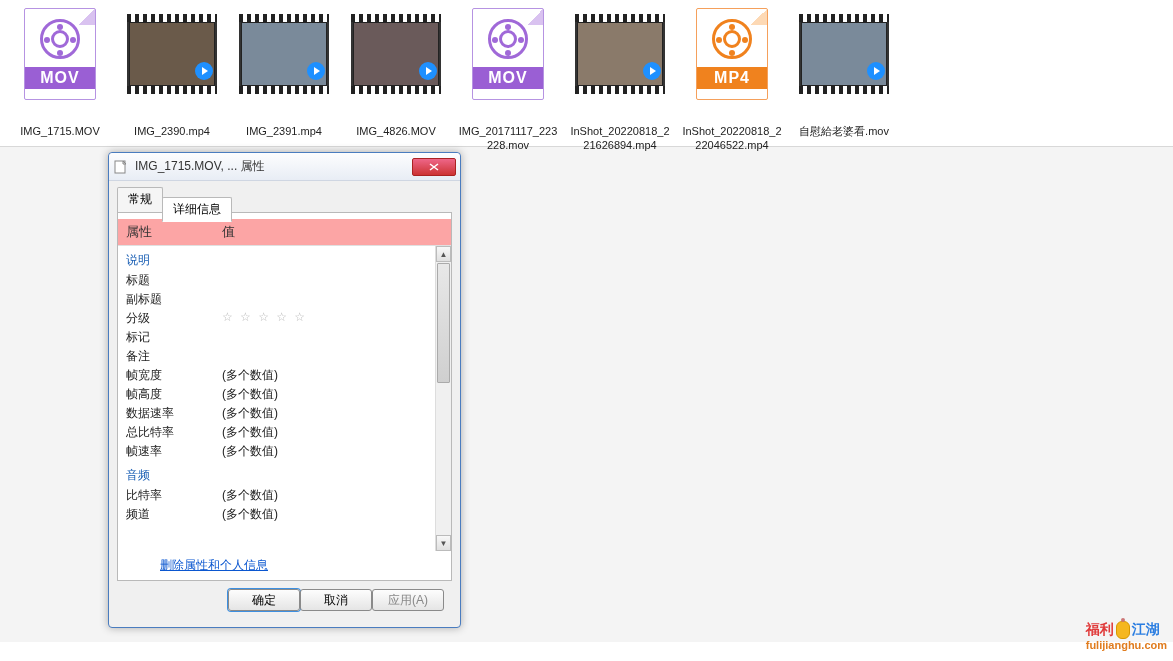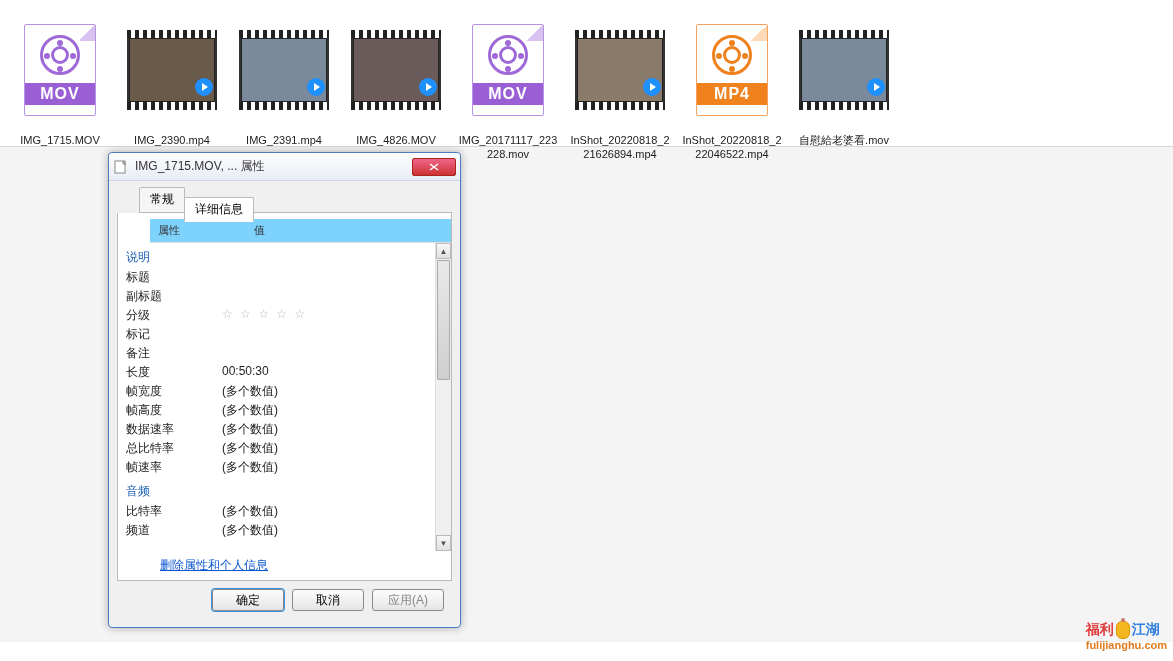--- a/index.html
+++ b/index.html
@@ -1,28 +1,28 @@
 <!DOCTYPE html>
 <html><head>
 <meta charset="utf-8">
 <style>
 * { box-sizing: border-box; margin: 0; padding: 0; }
 body { font-family: "Microsoft YaHei", Tahoma, Arial, sans-serif; font-size: 12px; background: #fff; width: 1173px; height: 661px; position: relative; overflow: hidden; }
 
 
-.file-grid { display: flex; flex-wrap: wrap; padding: 20px 4px; gap: 0; }
+.file-grid { display: flex; flex-wrap: wrap; padding: 4px 4px; gap: 0; }
 .file-item { width: 112px; display: flex; flex-direction: column; align-items: center; padding: 2px; margin: 0 0 6px 0; }
 .thumb-box { width: 96px; height: 96px; display: flex; align-items: center; justify-content: center; position: relative; }
 .thumb-img { width: 90px; height: 68px; background: #888; border: 2px solid #333; position: relative; box-shadow: 0 0 0 1px #222 inset; }
 .thumb-img::before, .thumb-img::after { content: ""; position: absolute; left: -2px; right: -2px; height: 8px; background: repeating-linear-gradient(90deg, #222 0 4px, #fff 4px 8px); }
 .thumb-img::before { top: -8px; }
 .thumb-img::after { bottom: -8px; }
 .play-badge { position: absolute; right: 2px; bottom: 6px; width: 18px; height: 18px; border-radius: 50%; background: #1e90ff; display: flex; align-items: center; justify-content: center; }
 .play-badge::before { content: ""; border-left: 6px solid #fff; border-top: 4px solid transparent; border-bottom: 4px solid transparent; margin-left: 2px; }
-.file-label { text-align: center; font-size: 11px; color: #222; margin-top: 15px; line-height: 14px; word-break: break-all; max-width: 100px; }
+.file-label { text-align: center; font-size: 11px; color: #222; margin-top: 22px; line-height: 14px; word-break: break-all; max-width: 100px; }
 
 
 .doc-icon { width: 72px; height: 92px; border: 1px solid #b693e2; border-radius: 2px; background: #fff; display: flex; flex-direction: column; align-items: center; justify-content: flex-start; position: relative; }
 .doc-icon.orange { border-color: #f5a05b; }
 .doc-icon .reel { width: 40px; height: 40px; border: 3px solid #a069d8; border-radius: 50%; margin-top: 10px; position: relative; }
 .doc-icon.orange .reel { border-color: #f0821e; }
 .doc-icon .reel::before { content: ""; position: absolute; inset: 8px; border: 3px solid currentColor; border-radius: 50%; color: #a069d8; }
 .doc-icon.orange .reel::before { color: #f0821e; }
 .doc-icon .reel::after { content: ""; position: absolute; width: 6px; height: 6px; background: #a069d8; border-radius: 50%; top: 2px; left: 50%; transform: translateX(-50%); box-shadow: 0 26px 0 #a069d8, -13px 13px 0 #a069d8, 13px 13px 0 #a069d8; }
 .doc-icon.orange .reel::after { background: #f0821e; box-shadow: 0 26px 0 #f0821e, -13px 13px 0 #f0821e, 13px 13px 0 #f0821e; }
@@ -32,40 +32,40 @@
 .doc-icon .corner { position: absolute; top: 0; right: 0; width: 16px; height: 16px; background: linear-gradient(135deg, transparent 50%, #d9c2f0 50%); }
 .doc-icon.orange .corner { background: linear-gradient(135deg, transparent 50%, #fdd9b5 50%); }
 
 
 .dialog { position: absolute; left: 108px; top: 152px; width: 353px; height: 476px; background: #f0f0f0; border: 1px solid #4a7cbf; border-radius: 4px; box-shadow: 0 0 8px rgba(0,0,0,0.3); display: flex; flex-direction: column; }
 .titlebar { height: 28px; background: linear-gradient(#fdfdfe, #e8edf5); border-bottom: 1px solid #cfd6e2; display: flex; align-items: center; padding: 0 4px; border-radius: 4px 4px 0 0; }
 .titlebar .ticon { width: 16px; height: 16px; margin-right: 6px; display: inline-flex; align-items: center; justify-content: center; }
 .titlebar .title-text { flex: 1; font-size: 12px; color: #333; }
 .close-btn { width: 44px; height: 18px; background: linear-gradient(#e68, #c33); border: 1px solid #a22; border-radius: 2px; color: #fff; display: flex; align-items: center; justify-content: center; font-size: 11px; cursor: pointer; }
 .dialog-body { flex: 1; padding: 6px 8px 8px 8px; display: flex; flex-direction: column; }
-.tabs { display: flex; border-bottom: 1px solid #b9b9b9; margin-left: 22px; }
+.tabs { display: flex; border-bottom: 1px solid #b9b9b9; }
 .tab { padding: 3px 10px; border: 1px solid #b9b9b9; border-bottom: none; background: #f5f5f5; margin-right: -1px; font-size: 12px; cursor: pointer; border-radius: 2px 2px 0 0; }
 .tab.active { background: #fff; position: relative; top: 10px; border-bottom: 1px solid #fff; }
 .panel { flex: 1; background: #fff; border: 1px solid #b9b9b9; border-top: none; padding: 6px 0 0 0; display: flex; flex-direction: column; }
-.cols-header { display: flex; border-bottom: 1px solid #e0e0e0; padding: 4px 8px; font-size: 11px; color: #333; background: #7dd3fc; margin-left: 32px; }
+.cols-header { display: flex; border-bottom: 1px solid #e0e0e0; padding: 4px 8px; font-size: 13px; color: #333; background: #fca5a5; }
 .cols-header .col1 { width: 96px; }
 .cols-header .col2 { flex: 1; }
 .prop-scroll { flex: 1; overflow: hidden; position: relative; }
 .prop-list { position: absolute; inset: 0 16px 0 0; overflow: hidden; padding: 0 0 0 8px; }
 .scrollbar { position: absolute; right: 0; top: 0; bottom: 0; width: 16px; background: #f0f0f0; border-left: 1px solid #ddd; }
 .scroll-btn { height: 16px; background: linear-gradient(#f8f8f8,#e0e0e0); border: 1px solid #bbb; display: flex; align-items: center; justify-content: center; font-size: 8px; color: #555; cursor: pointer; }
 .scroll-thumb { position: absolute; left: 1px; right: 1px; top: 17px; height: 120px; background: linear-gradient(#e8e8e8,#cfcfcf); border: 1px solid #aaa; border-radius: 1px; cursor: pointer; }
 .group-head { color: #1a5fb4; font-size: 12px; padding: 6px 0 2px 0; }
 .prop-row { display: flex; font-size: 12px; color: #222; padding: 1px 0; }
 .prop-row .pname { width: 96px; }
 .prop-row .pval { flex: 1; }
 .stars { color: #bbb; letter-spacing: 2px; }
 .link-row { padding: 6px 8px; }
 .link-row a { color: #0b57d0; text-decoration: underline; font-size: 12px; cursor: pointer; margin-left: 34px; }
-.dlg-buttons { display: flex; justify-content: flex-end; gap: 8px; padding: 8px; }
+.dlg-buttons { display: flex; justify-content: flex-end; padding: 8px; }
 .dlg-buttons button { min-width: 72px; height: 22px; background: linear-gradient(#fdfdfd,#e5e5e5); border: 1px solid #8a8a8a; border-radius: 3px; font-size: 12px; cursor: pointer; }
 .dlg-buttons button.primary { box-shadow: 0 0 0 1px #3d8fe0; }
 .dlg-buttons button:disabled { color: #888; cursor: default; }
 
 
 .watermark { position: absolute; right: 6px; bottom: 10px; font-size: 14px; font-weight: bold; }
 .watermark .w1 { color: #e03a3a; }
 .watermark .w2 { color: #2a7de1; }
 .watermark .w3 { display: block; font-size: 11px; color: #e07c1e; text-align: right; }
 .watermark .lantern { display: inline-block; width: 14px; height: 18px; background: #f5b71f; border-radius: 6px; border: 1px solid #d89800; vertical-align: middle; margin: 0 2px; position: relative; }
@@ -194,24 +194,20 @@
             </div>
             <div class="prop-row">
               <div class="pname">标记</div>
               <div class="pval"></div>
             </div>
             <div class="prop-row">
               <div class="pname">备注</div>
               <div class="pval"></div>
             </div>
             <div class="prop-row">
-              <div class="pname">长度</div>
-              <div class="pval">00:50:30</div>
-            </div>
-            <div class="prop-row">
               <div class="pname">帧宽度</div>
               <div class="pval">(多个数值)</div>
             </div>
             <div class="prop-row">
               <div class="pname">帧高度</div>
               <div class="pval">(多个数值)</div>
             </div>
             <div class="prop-row">
               <div class="pname">数据速率</div>
               <div class="pval">(多个数值)</div>

